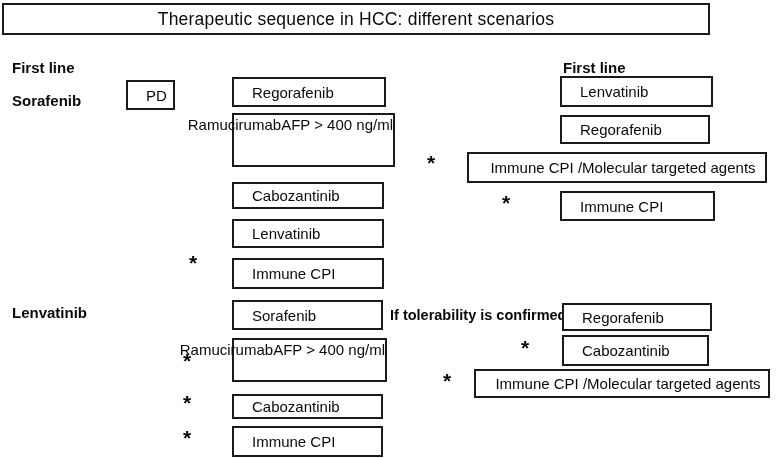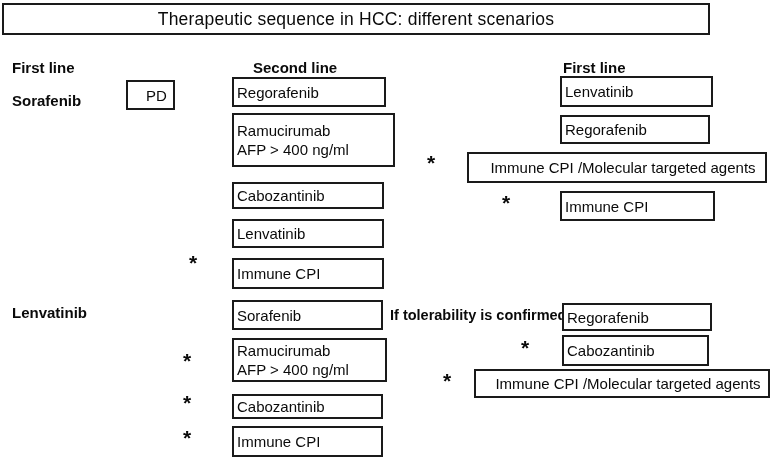--- a/index.html
+++ b/index.html
@@ -25,44 +25,43 @@
   .col-header {
     font-weight: bold; font-size: 15px; white-space: nowrap; margin-top: 8px;
   }
   .fl-label {
     font-weight: bold; font-size: 15px; white-space: nowrap;
   }
   .drug-box {
     border: 2px solid #1a1a1a;
     background: #ffffff;
     display: flex; align-items: center;
-    padding-left: 3px;
+    padding-left: 18px;
     font-size: 15px; white-space: nowrap;
   }
   .drug-box.center { justify-content: center; padding-left: 12px; }
   .drug-box.two-line {
-    flex-direction: column; align-items: flex-start; justify-content: center;
+    flex-direction: row; align-items: flex-start; justify-content: flex-end;
     line-height: 19px;
   }
   .star {
     font-weight: bold; font-size: 21px; line-height: 21px;
   }
   .note {
     font-weight: bold; font-size: 14.5px; white-space: nowrap;
   }
 </style>
 </head>
 <body>
 
 <div class="canvas">
 
   <div class="abs title-box">Therapeutic sequence in HCC: different scenarios</div>
 
   <div class="abs col-header" style="left:12px; top:51px;">First line</div>
-  <div class="abs col-header" style="left:253px; top:51px;">Second line</div>
   <div class="abs col-header" style="left:563px; top:51px;">First line</div>
 
   <div class="abs fl-label" style="left:12px; top:92px;">Sorafenib</div>
 
   <div class="abs drug-box center" style="left:126px; top:80px; width:49px; height:30px;">PD</div>
 
   <div class="abs drug-box" style="left:232px; top:77px; width:154px; height:30px;">Regorafenib</div>
 
   <div class="abs drug-box two-line" style="left:232px; top:113px; width:163px; height:54px;">
     <span>Ramucirumab</span>

